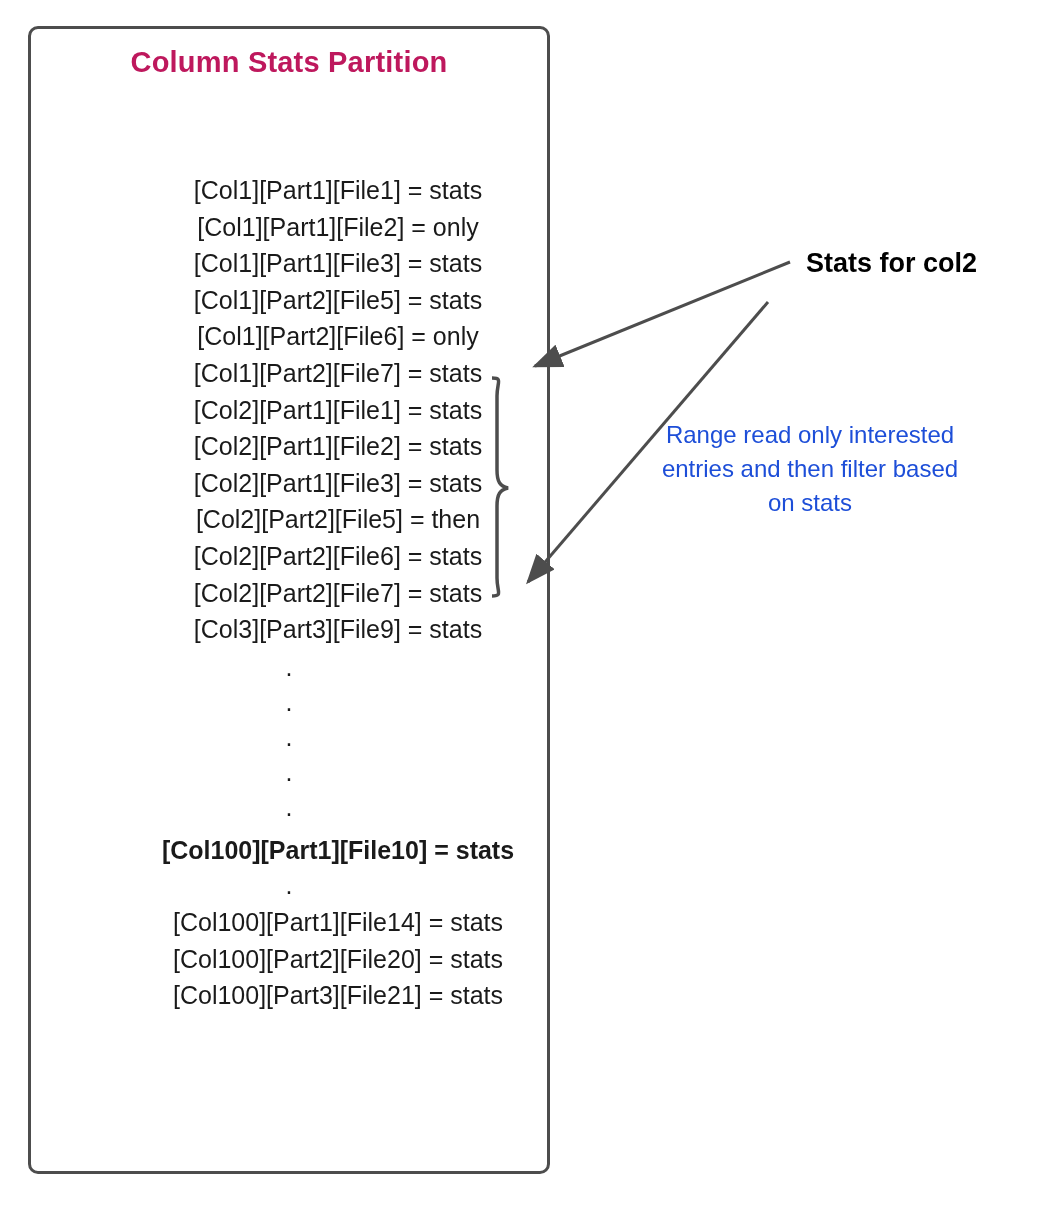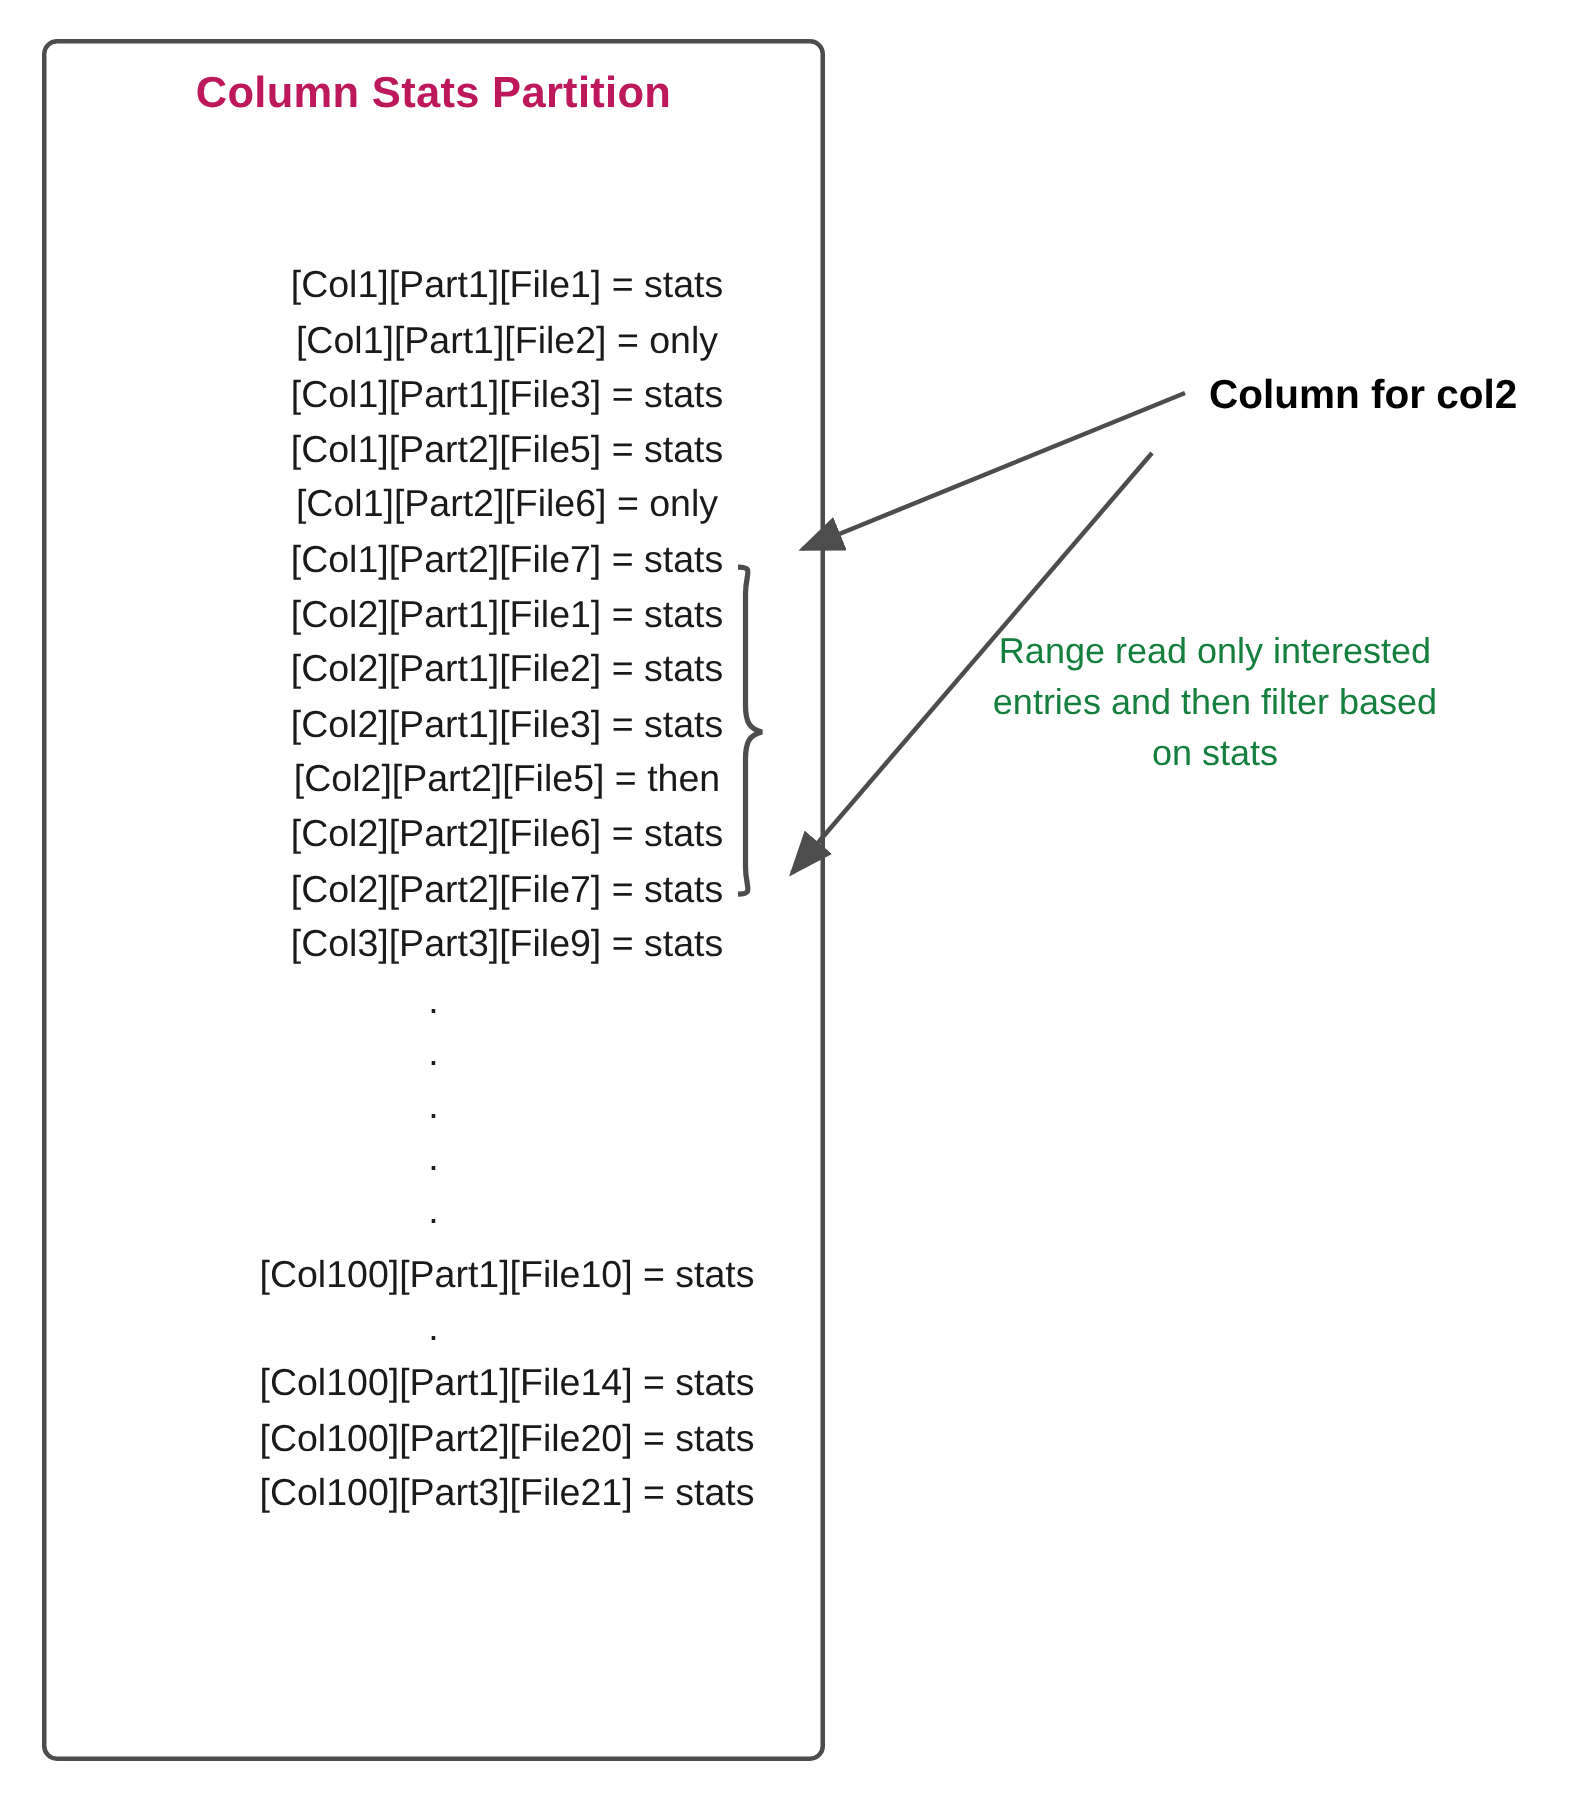--- a/index.html
+++ b/index.html
@@ -45,21 +45,21 @@
   .entry-list {
     position: absolute;
     text-align: center;
     width: 620px;
     left: 28px;
     color: #1a1a1a;
     font-size: 25px;
     line-height: 36.6px;
   }
   #entries-main { top: 172px; }
-  #entries-tail-a { top: 832px; }
+  #entries-tail-a { top: 832px; font-weight: bold; }
   #entries-tail-b { top: 904px; }
 
   .entry-line {
     white-space: nowrap;
   }
 
   
   .dots {
     position: absolute;
     left: 28px;
@@ -85,21 +85,21 @@
   }
 
   .range-note {
     position: absolute;
     left: 660px;
     top: 418px;
     width: 300px;
     text-align: center;
     font-size: 24px;
     line-height: 34px;
-    color: #15803d;
+    color: #1d4ed8;
   }
 
   
   #overlay {
     position: absolute;
     left: 0;
     top: 0;
     width: 1062px;
     height: 1206px;
     pointer-events: none;
@@ -145,21 +145,21 @@
   <div class="dots" id="dots-tail">
       <div class="dot-row">.</div>
     </div>
 
   <div class="entry-list" id="entries-tail-b">
       <div class="entry-line">[Col100][Part1][File14] = stats</div>
       <div class="entry-line">[Col100][Part2][File20] = stats</div>
       <div class="entry-line">[Col100][Part3][File21] = stats</div>
     </div>
 
-  <div class="filter-label">Column for col2</div>
+  <div class="filter-label">Stats for col2</div>
 
   <div class="range-note">Range read only interested entries and then filter based on stats</div>
 
   <svg id="overlay" viewBox="0 0 1062 1206">
     <defs>
       <marker id="arrowhead" markerWidth="10" markerHeight="8" refX="9" refY="4" orient="auto" markerUnits="strokeWidth">
         <path d="M0,0 L10,4 L0,8 z" fill="#4d4d4d"></path>
       </marker>
     </defs>
 

